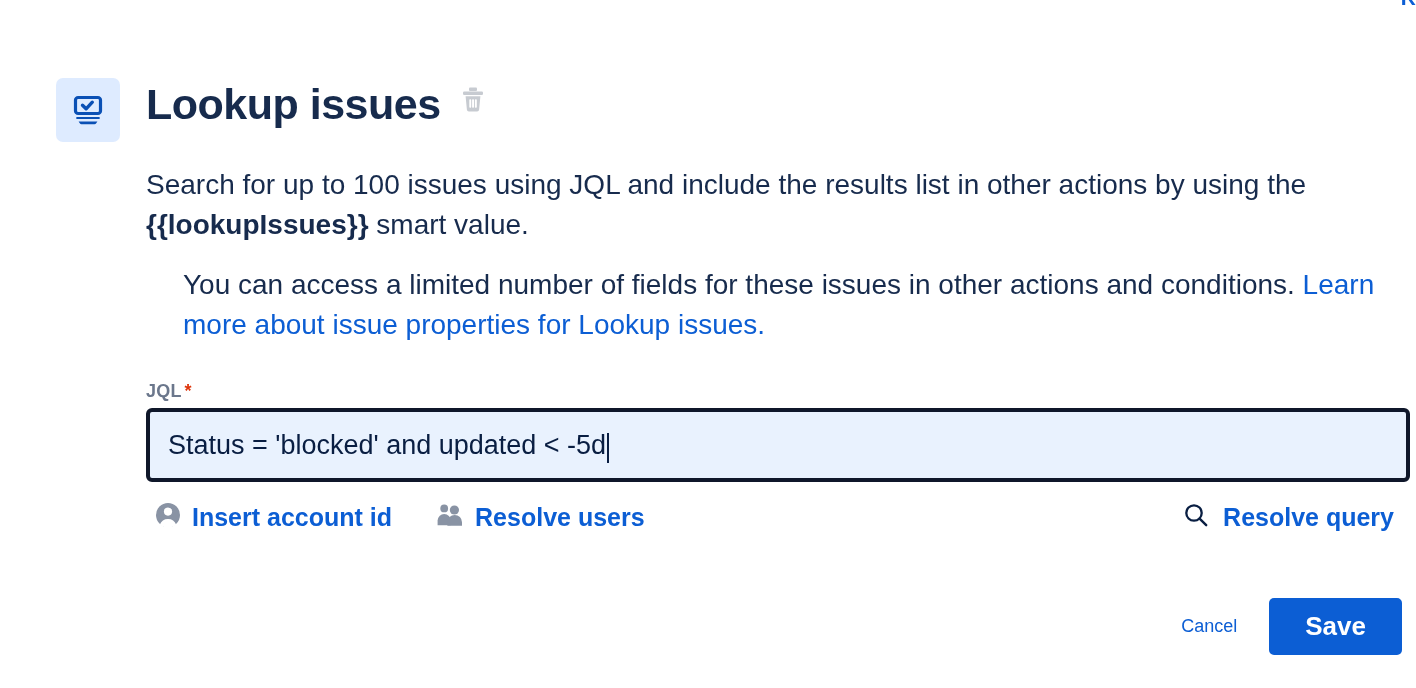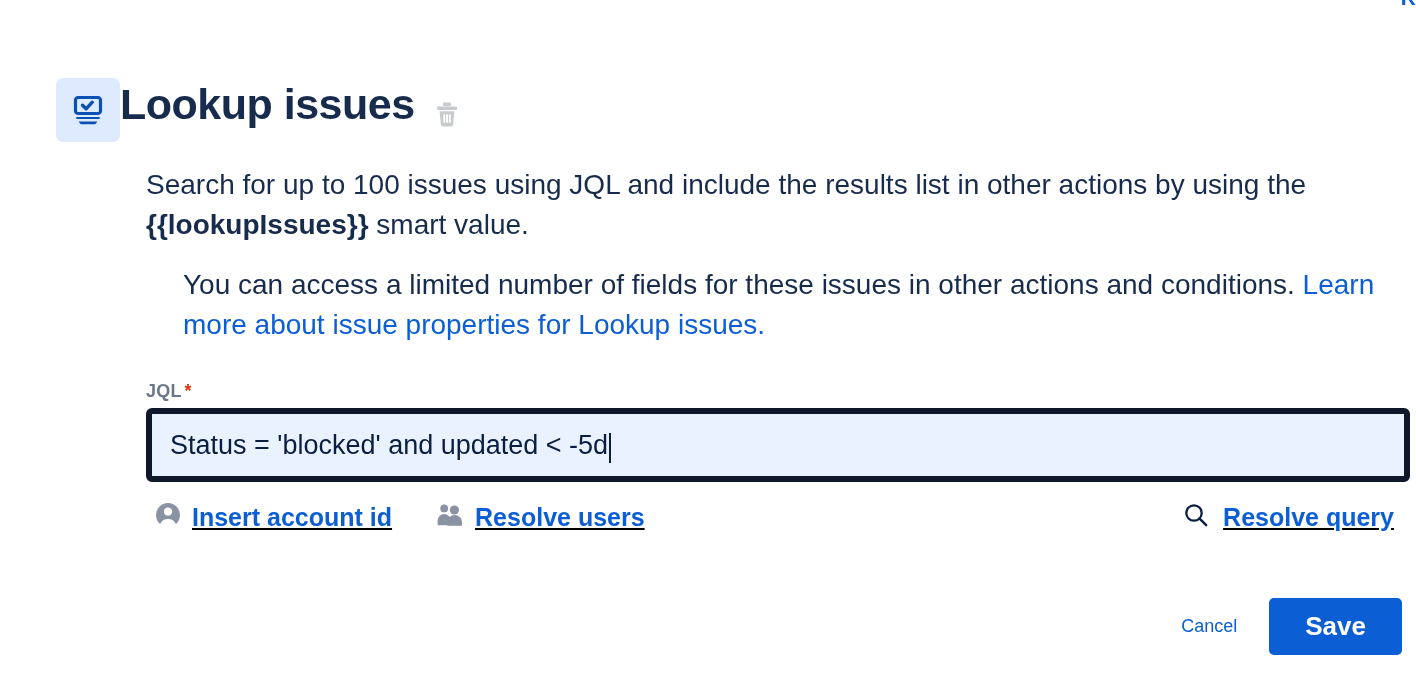--- a/index.html
+++ b/index.html
@@ -43,21 +43,22 @@
     height: 64px;
     border-radius: 7px;
     background: #deebff;
     display: flex;
     align-items: center;
     justify-content: center;
     flex: none;
   }
   .title-row {
     display: flex;
-    align-items: flex-end;
+    align-items: flex-start;
+    margin-left: 26px;
     margin-top: 2px;
   }
   .page-title {
     font-size: 43px;
     font-weight: 600;
     color: #172b4d;
     letter-spacing: -0.5px;
     line-height: 1.15;
     white-space: nowrap;
   }
@@ -106,21 +107,21 @@
     margin-left: 3px;
     font-size: 18px;
   }
   .jql-input {
     position: absolute;
     left: 146px;
     top: 408px;
     width: 1264px;
     height: 74px;
     background: #e9f2fe;
-    border: 6px solid #0f172a;
+    border: 4px solid #0f172a;
     border-radius: 6px;
     display: flex;
     align-items: center;
     padding-left: 18px;
     cursor: text;
   }
   .jql-text {
     font-size: 27px;
     color: #091e42;
     font-family: "Liberation Sans", sans-serif;
@@ -146,21 +147,20 @@
     width: 1255px;
     height: 40px;
     display: flex;
     align-items: center;
   }
   .link-item {
     display: flex;
     align-items: center;
     cursor: pointer;
     white-space: nowrap;
-    text-decoration: underline;
   }
   .link-item .lbl {
     font-size: 25px;
     font-weight: 700;
     color: #0c5ed4;
     margin-left: 11px;
   }
   .gap-1 { width: 44px; }
   .spacer { flex: 1 1 auto; }
   .validate-wrap { margin-right: 16px; }

